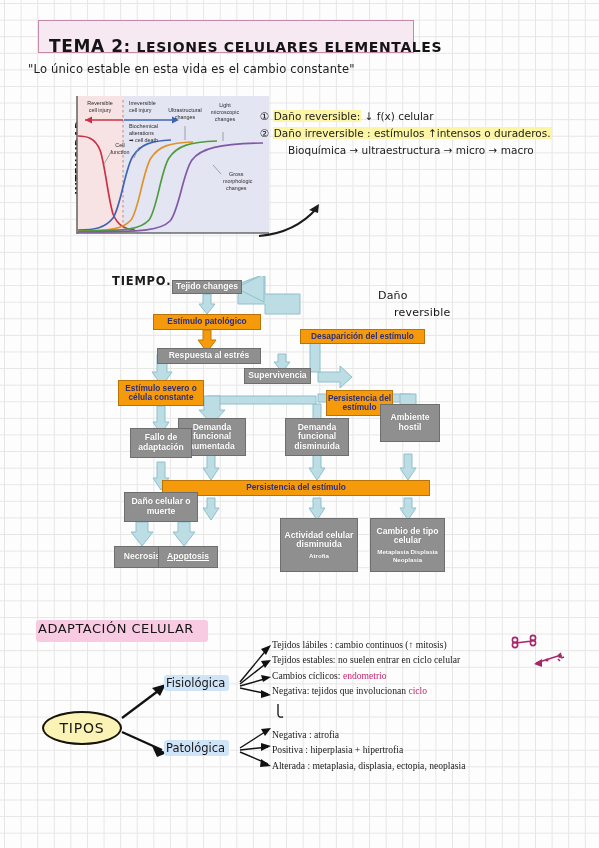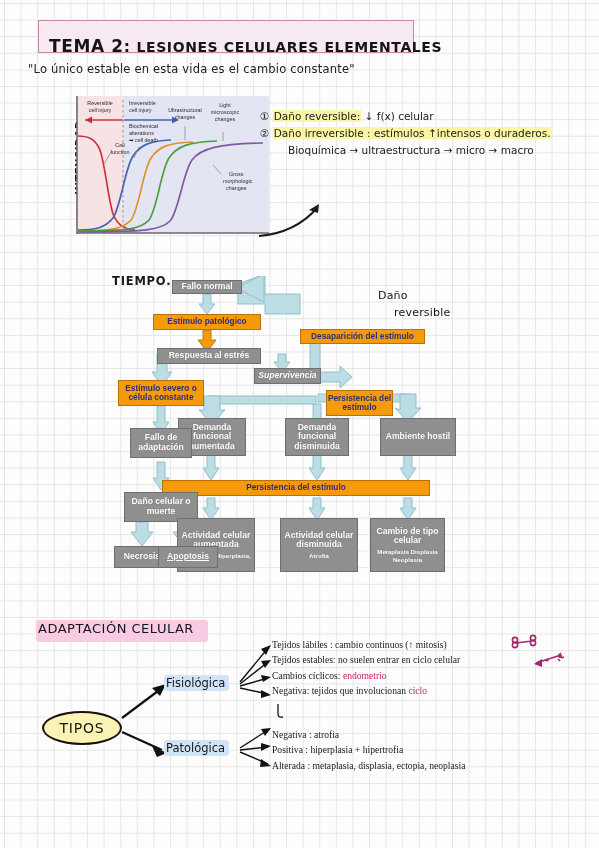--- a/index.html
+++ b/index.html
@@ -322,38 +322,34 @@
 
         <polygon points="107,222 115,222 115,232 119,232 111,244 103,232 107,232"></polygon>
         <polygon points="213,222 221,222 221,232 225,232 217,244 209,232 213,232"></polygon>
         <polygon points="304,222 312,222 312,232 316,232 308,244 300,232 304,232"></polygon>
 
         <polygon points="36,246 48,246 48,256 53,256 42,270 31,256 36,256"></polygon>
         <polygon points="78,246 90,246 90,256 95,256 84,270 73,256 78,256"></polygon>
       </g>
     </svg>
 
-    <div class="fbox gray" style="left:72px;  top:4px;   width:70px;  height:14px;">Fallo normal</div>
+    <div class="fbox gray" style="left:72px;  top:4px;   width:70px;  height:14px;">Tejido changes</div>
     <div class="fbox orange" style="left:53px; top:38px;  width:108px; height:16px;">Estímulo  patológico</div>
     <div class="fbox gray" style="left:57px;  top:72px;  width:104px; height:16px;">Respuesta  al estrés</div>
     <div class="fbox orange" style="left:200px;top:53px;  width:125px; height:15px;">Desaparición del estímulo</div>
-    <div class="fbox gray" style="left:154px; top:92px;  width:67px;  height:16px;font-style:italic;">Supervivencia</div>
+    <div class="fbox gray" style="left:144px; top:92px;  width:67px;  height:16px;">Supervivencia</div>
     <div class="fbox orange" style="left:226px;top:114px; width:67px;  height:26px;">Persistencia del estímulo</div>
     <div class="fbox orange" style="left:18px; top:104px; width:86px;  height:26px;">Estímulo severo o célula constante</div>
     <div class="fbox gray" style="left:78px;  top:142px; width:68px;  height:38px;">Demanda funcional aumentada</div>
     <div class="fbox gray" style="left:185px; top:142px; width:64px;  height:38px;">Demanda funcional disminuida</div>
-    <div class="fbox gray" style="left:280px; top:142px; width:76px;  height:38px;">Ambiente hostil</div>
+    <div class="fbox gray" style="left:280px; top:128px; width:60px;  height:38px;">Ambiente hostil</div>
     <div class="fbox gray" style="left:30px;  top:152px; width:62px;  height:30px;">Fallo de adaptación</div>
     <div class="fbox orange" style="left:62px;top:204px; width:268px; height:16px;">Persistencia del estímulo</div>
     <div class="fbox gray" style="left:24px;  top:216px; width:74px;  height:30px;">Daño celular o muerte</div>
 
-    <div class="fbox gray" style="left:77px;  top:242px; width:78px;  height:54px;">
-      <span>Actividad celular aumentada</span>
-      <span class="sub">Hipertrofia, Hiperplasia,</span>
-    </div>
     <div class="fbox gray" style="left:180px; top:242px; width:78px;  height:54px;">
       <span>Actividad celular disminuida</span>
       <span class="sub">Atrofia</span>
     </div>
     <div class="fbox gray" style="left:270px; top:242px; width:75px;  height:54px;">
       <span>Cambio de tipo celular</span>
       <span class="sub">Metaplasia Displasia Neoplasia</span>
     </div>
 
     <div class="fbox gray" style="left:14px;  top:270px; width:56px;  height:22px;">Necrosis</div>

